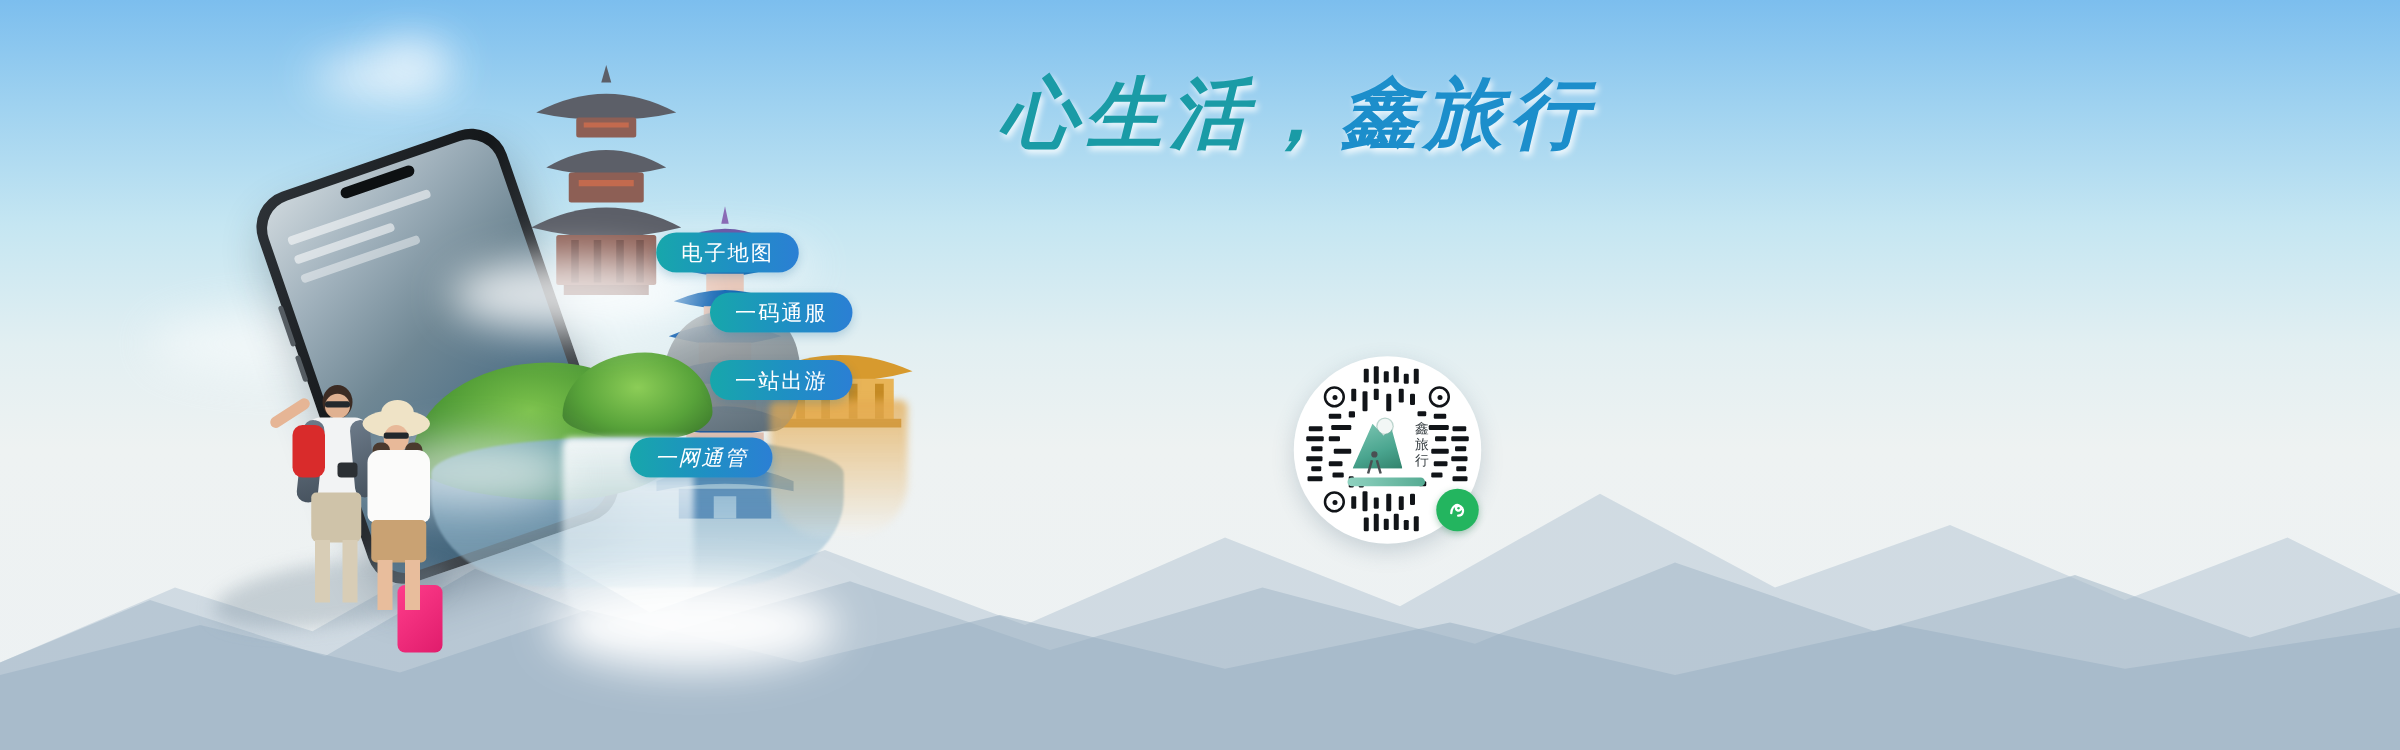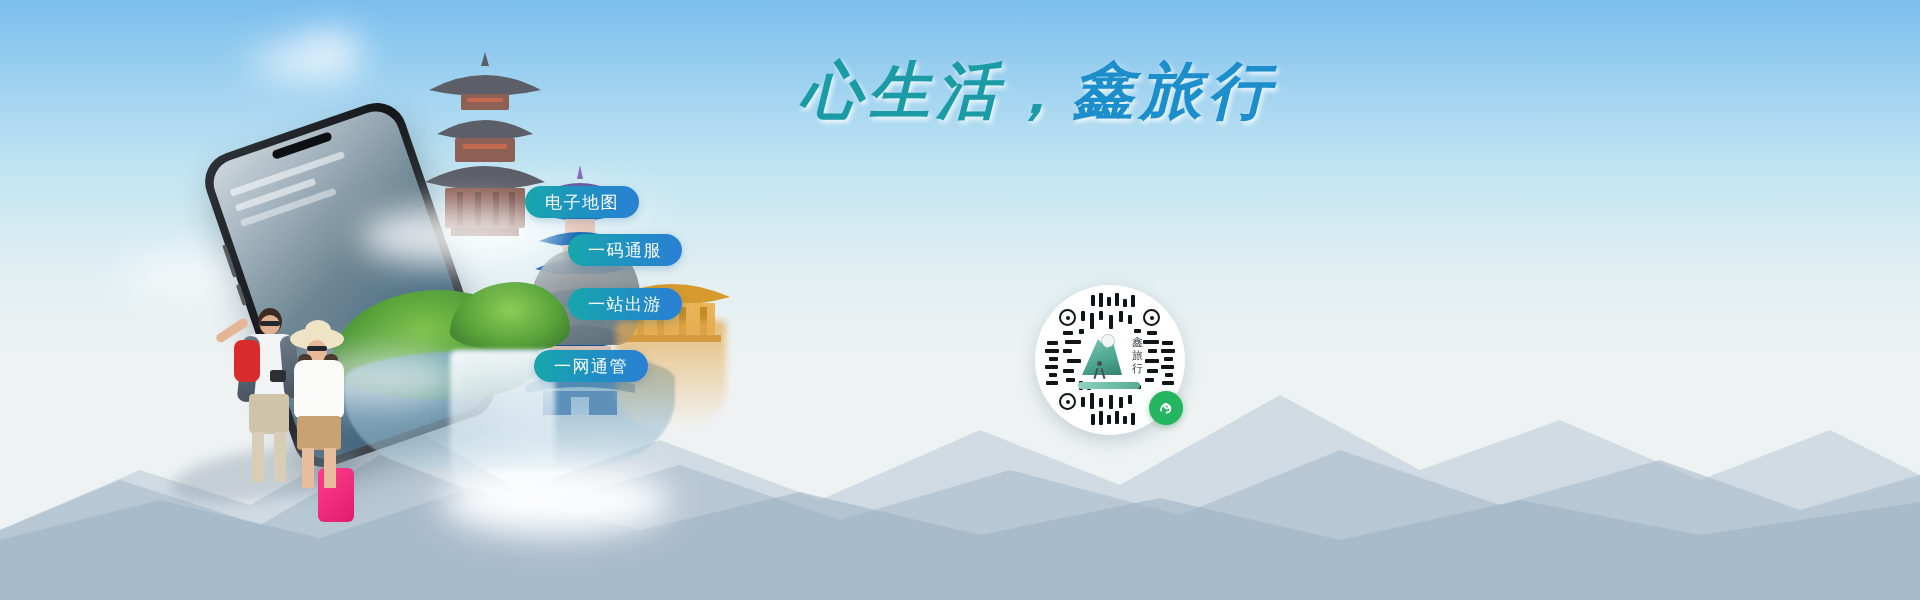--- a/index.html
+++ b/index.html
@@ -344,21 +344,21 @@
   <div class="feature-pills">
     <div class="pill" style="left:525px;top:186px;">
       <span>电子地图</span>
     </div>
     <div class="pill" style="left:568px;top:234px;">
       <span>一码通服</span>
     </div>
     <div class="pill" style="left:568px;top:288px;">
       <span>一站出游</span>
     </div>
-    <div class="pill" style="left:534px;top:350px;">
+    <div class="pill" style="left:504px;top:350px;font-style:italic;">
       <span>一网通管</span>
     </div>
   </div>
 
   <div class="right">
 
     <div class="headline">
       <span class="h-a">心生活</span><span class="h-comma">，</span><span class="h-b">鑫旅行</span>
     </div>
 

